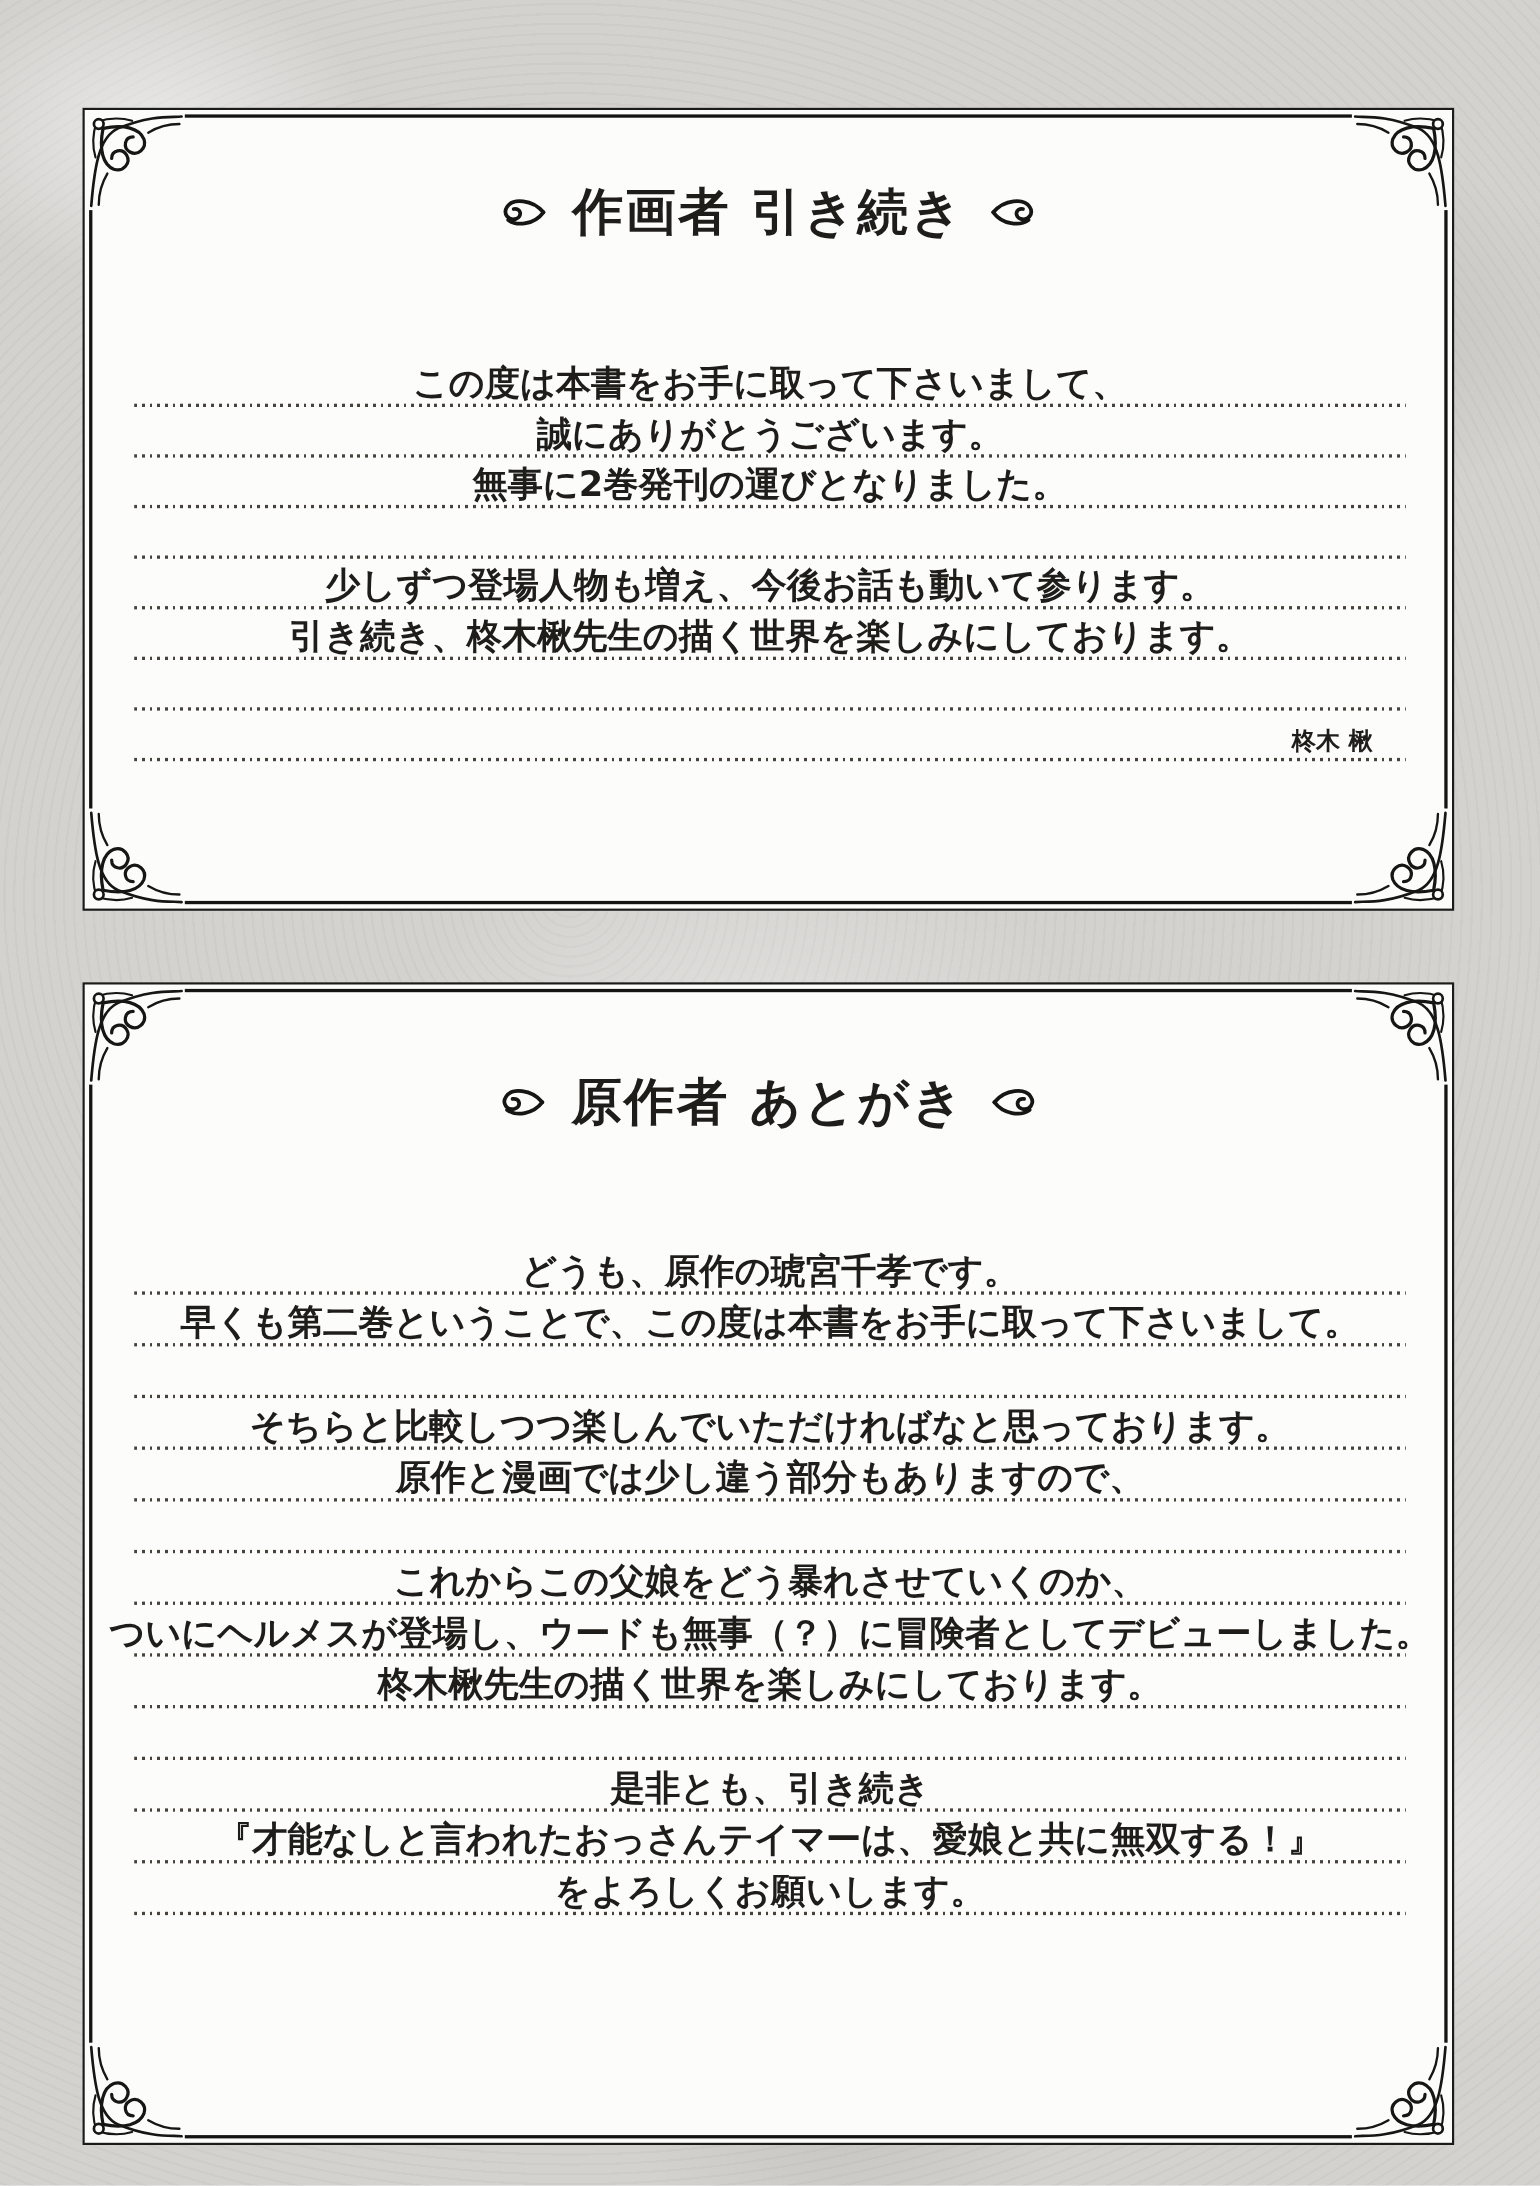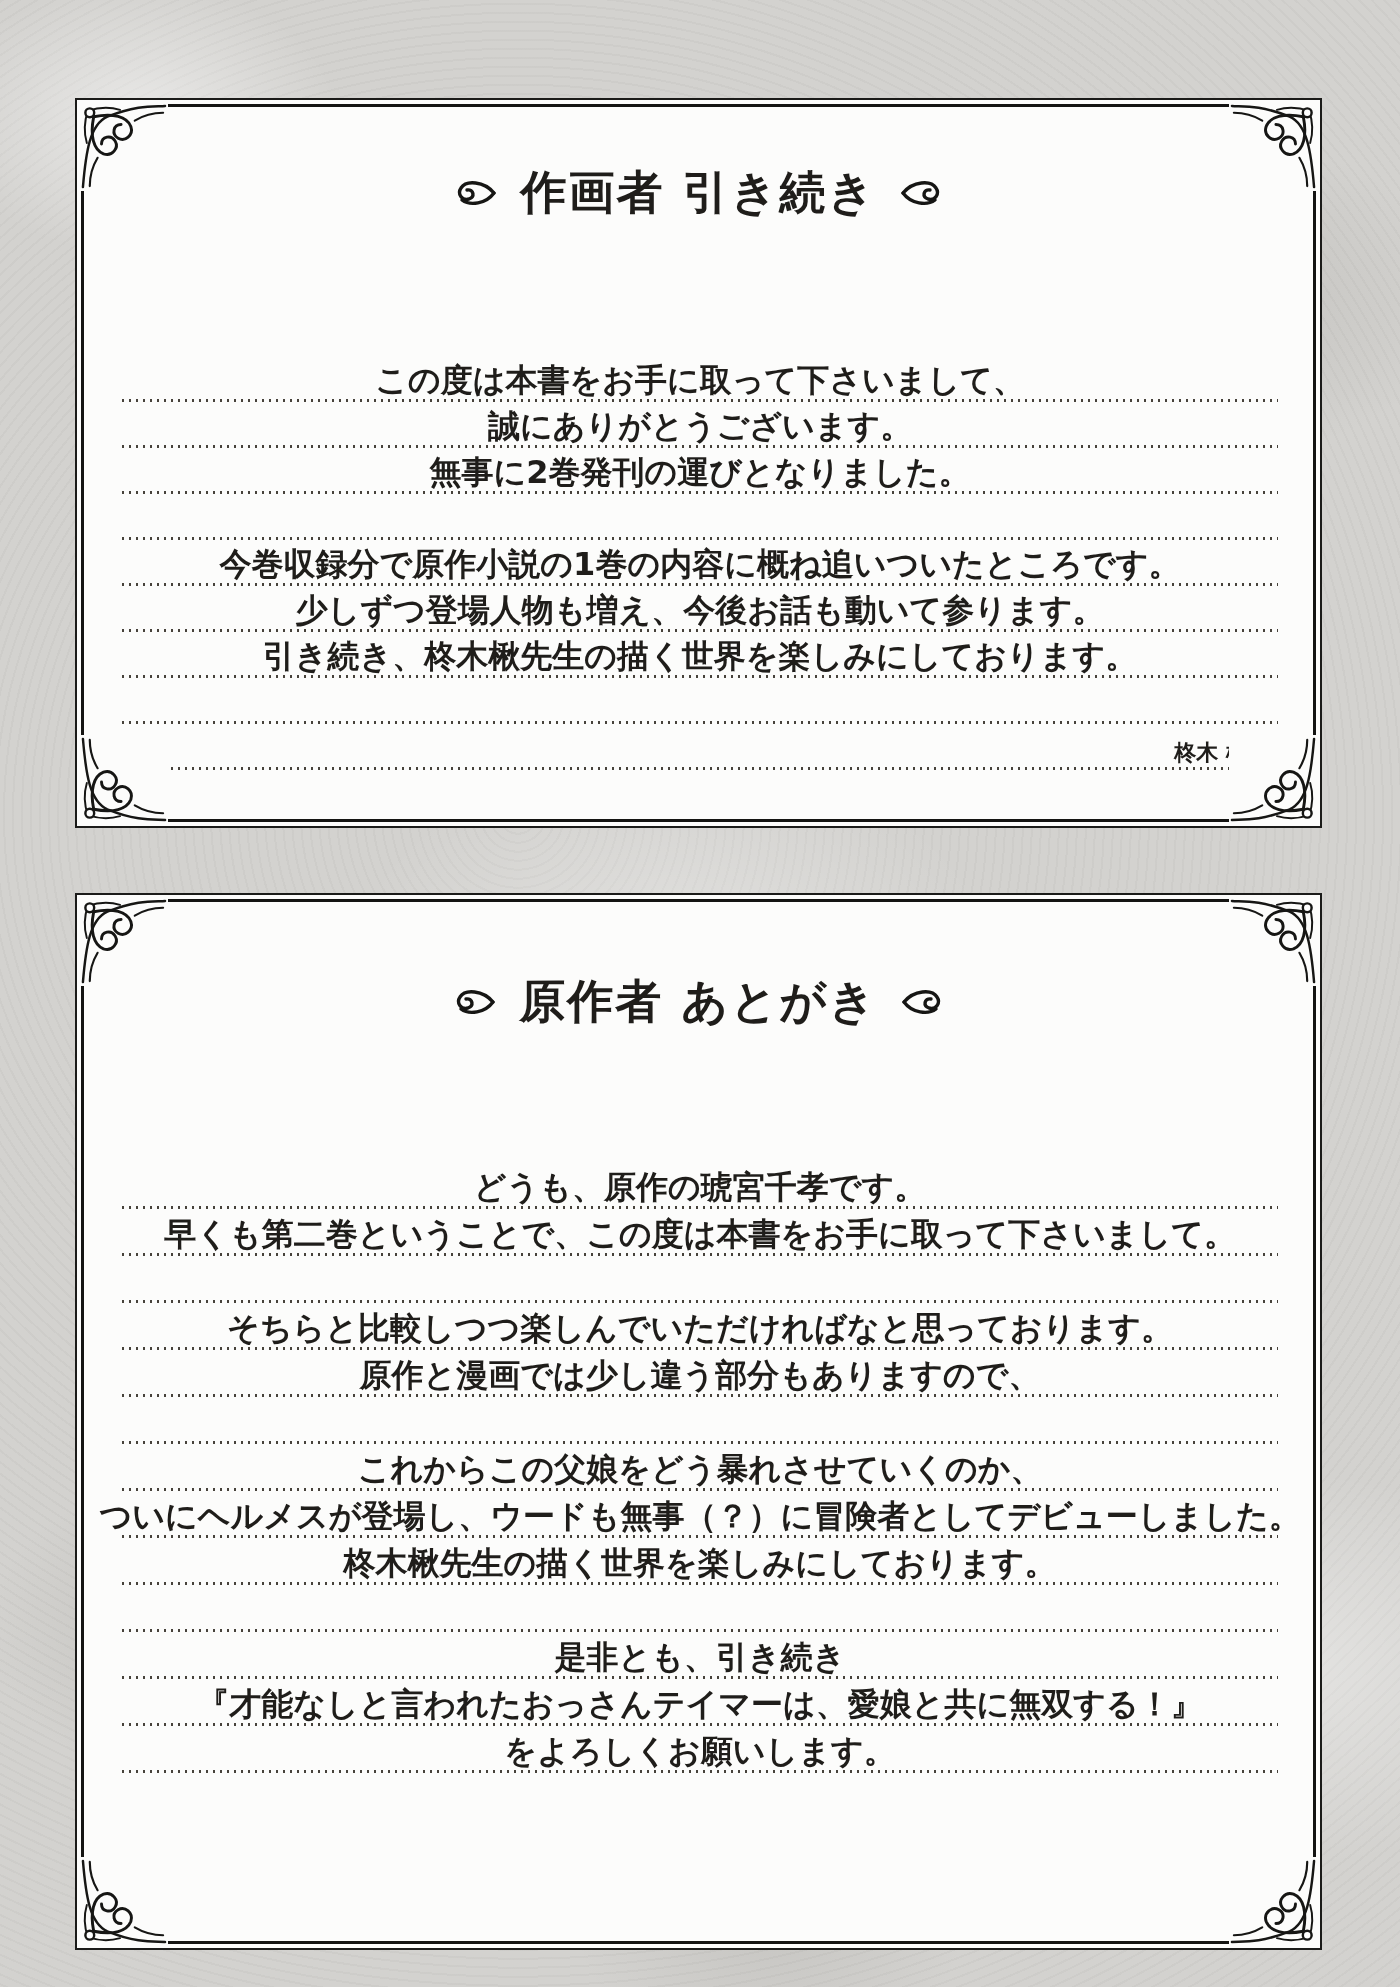--- a/index.html
+++ b/index.html
@@ -71,21 +71,20 @@
   .card-1 .card-title{margin-top:62px;}
   .card-2 .card-title{margin-top:76px;}
   .flourish{display:inline-flex;align-items:center;}
   .flourish.right{transform:scaleX(-1);}
 
   .ruled{
     position:absolute;
     left:45px;
     right:42px;
     z-index:2;
-    margin-top:32px;
   }
   .card-1 .ruled{top:224px;}
   .card-2 .ruled{top:235px;}
 
   .rule-row{
     display:flex;
     align-items:flex-end;
     justify-content:center;
     background-image:repeating-linear-gradient(to right, var(--dots) 0 2.5px, transparent 2.5px 7px);
     background-size:100% 3px;
@@ -197,23 +196,20 @@
       <div class="rule-row">
           <span class="line-text">誠にありがとうございます。</span>
         </div>
       <div class="rule-row">
           <span class="line-text">無事に2巻発刊の運びとなりました。</span>
         </div>
       <div class="rule-row">
           <span class="line-text"></span>
         </div>
       <div class="rule-row">
-          <span class="line-text">今巻収録分で原作小説の1巻の内容に概ね追いついたところです。</span>
-        </div>
-      <div class="rule-row">
           <span class="line-text">少しずつ登場人物も増え、今後お話も動いて参ります。</span>
         </div>
       <div class="rule-row">
           <span class="line-text">引き続き、柊木楸先生の描く世界を楽しみにしております。</span>
         </div>
       <div class="rule-row">
           <span class="line-text"></span>
         </div>
       <div class="rule-row signature-row">
           <span class="line-text">柊木 楸</span>

